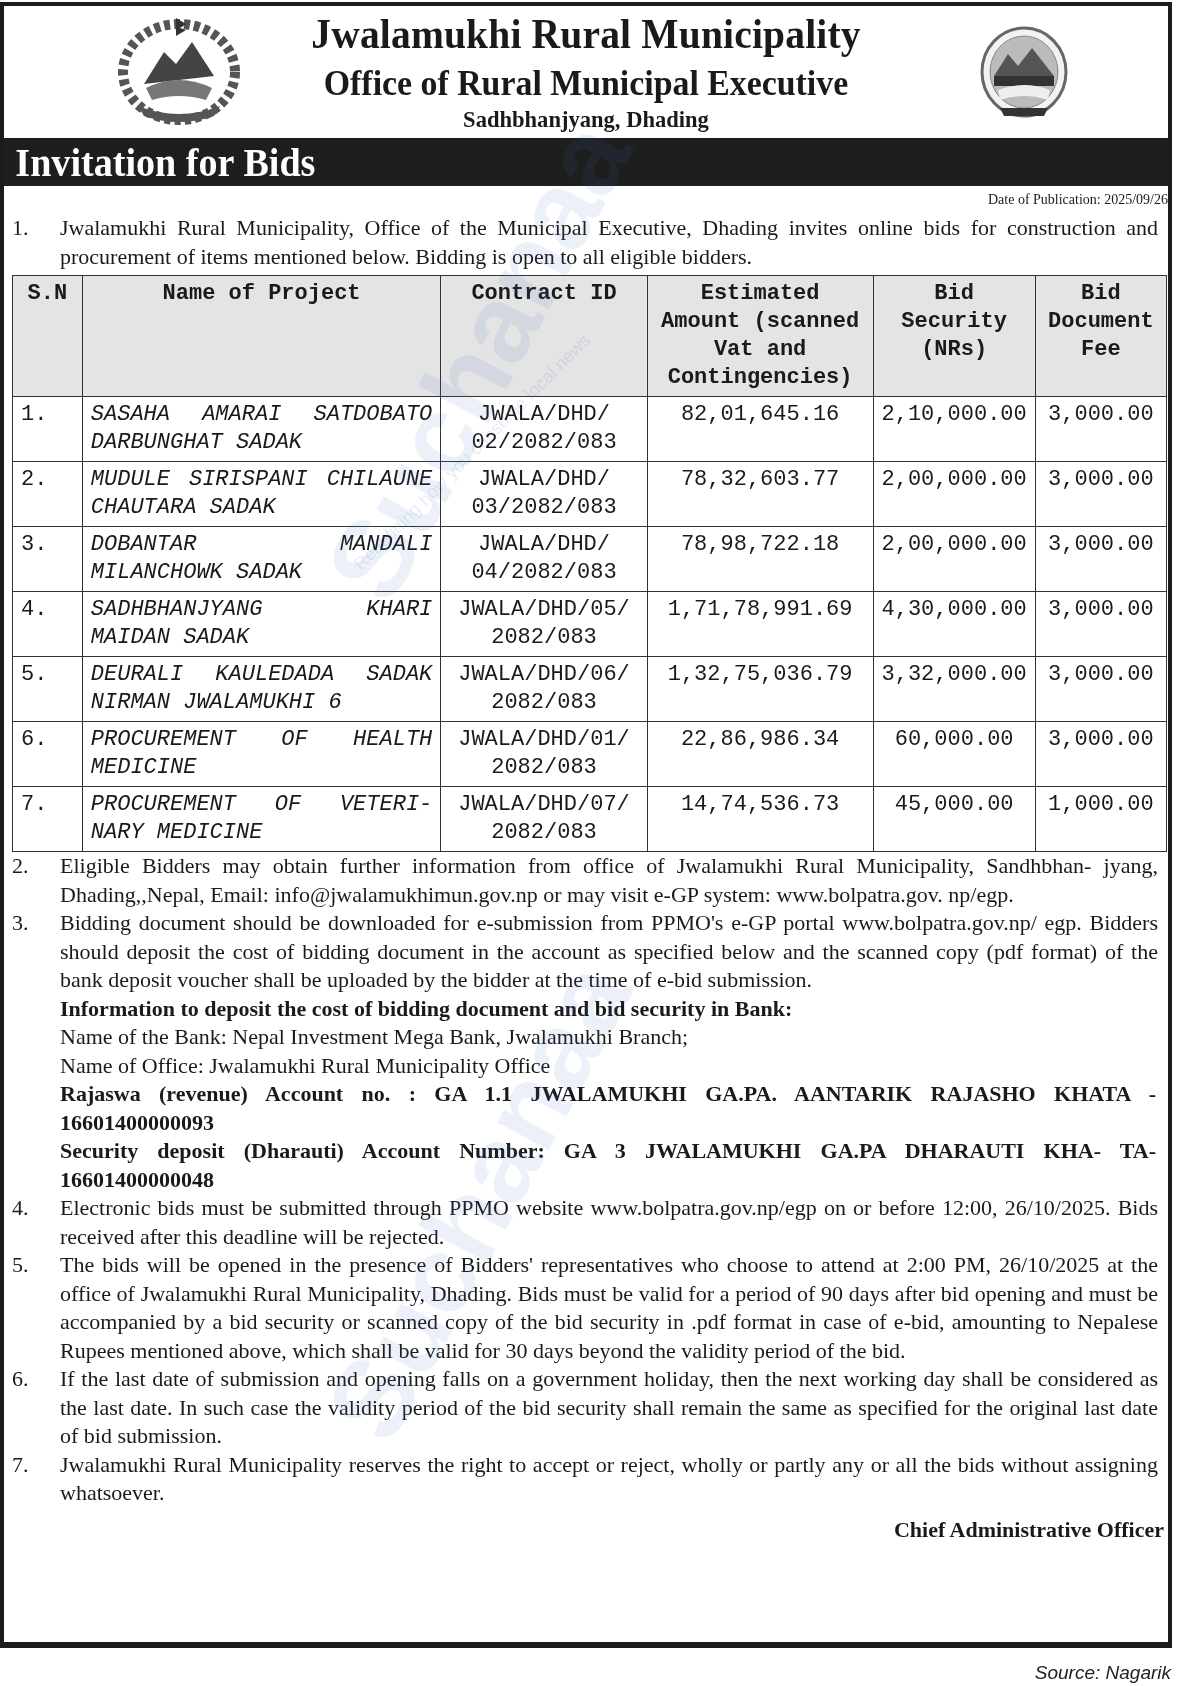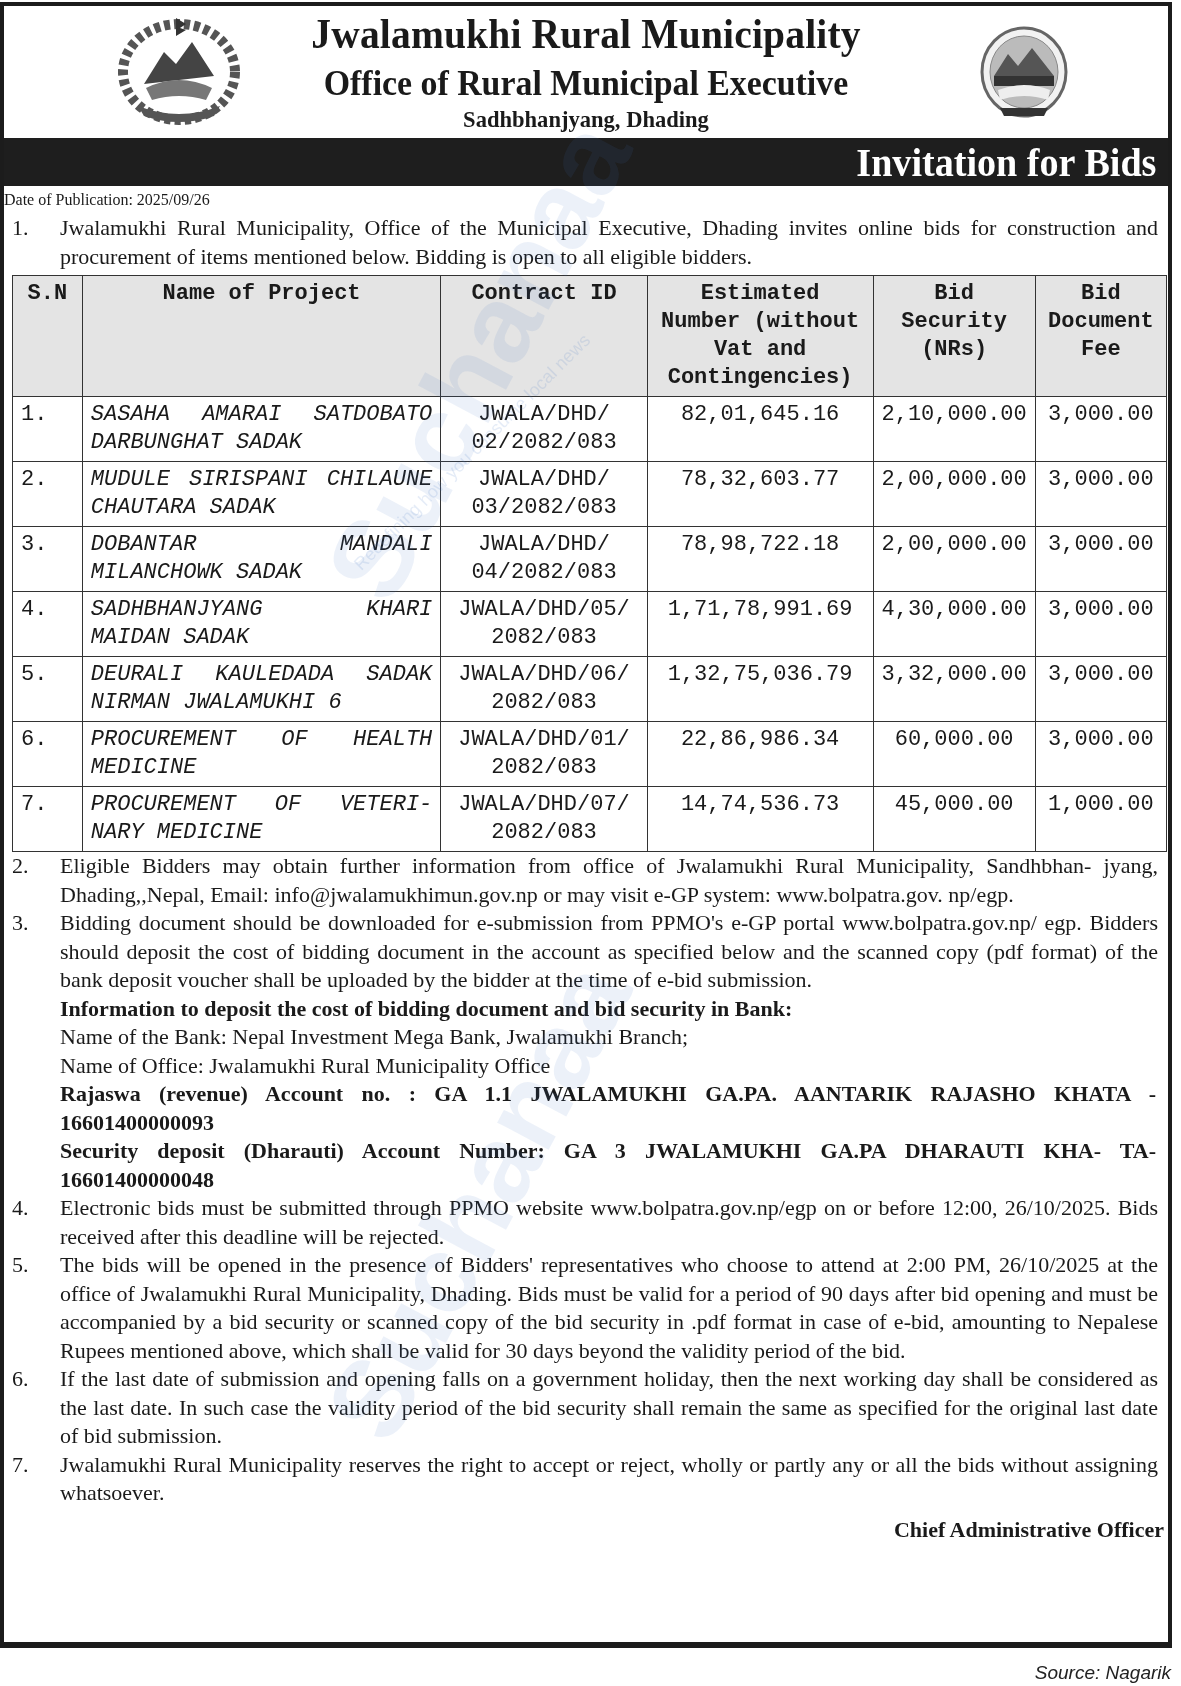--- a/index.html
+++ b/index.html
@@ -10,24 +10,24 @@
   .header { position: relative; height: 132px; }
   .logo { position: absolute; }
   .logo-left { left: 110px; top: 8px; width: 130px; height: 112px; }
   .logo-right { left: 974px; top: 18px; width: 92px; height: 96px; }
   .title1 { position: absolute; left: 0; right: 0; top: 4px; text-align: center;
             font-size: 42px; font-weight: bold; letter-spacing: 0.2px; transform: scaleX(0.94); }
   .title2 { position: absolute; left: 0; right: 0; top: 56px; text-align: center;
             font-size: 36px; font-weight: bold; transform: scaleX(0.94); }
   .title3 { position: absolute; left: 0; right: 0; top: 100px; text-align: center;
             font-size: 24px; font-weight: bold; transform: scaleX(0.94); }
-  .band { height: 48px; background: #1e1e1e; color: #fff; text-align: right;
+  .band { height: 48px; background: #1e1e1e; color: #fff; text-align: left;
           font-size: 41px; font-weight: bold; line-height: 48px; }
   .band span { display: inline-block; transform: scaleX(0.93); }
-  .pubdate { text-align: left; font-size: 16px; line-height: 28px; margin-top: 0px; }
+  .pubdate { text-align: right; font-size: 14px; line-height: 28px; margin-top: 0px; }
   .content { font-size: 22px; line-height: 28.5px; text-align: justify; }
   .para { position: relative; padding-left: 56px; padding-right: 10px; }
   .para .num { position: absolute; left: 8px; top: 0; }
   .sub { padding-left: 56px; padding-right: 12px; }
   .bold { font-weight: bold; }
   table.bids { border-collapse: collapse; margin: 4px 0 0 8px; width: 1155px;
                font-size: 22px; line-height: 28px; }
   table.bids th, table.bids td { border: 1.5px solid #333; vertical-align: top; padding: 4px 8px; font-family: Liberation Mono, monospace; }
   table.bids th { background: #e4e4e4; font-weight: bold; text-align: center; height: 88px; }
   table.bids td { height: 56px; }
@@ -93,21 +93,21 @@
           <col style="width:208px">
         <col style="width:228px">
           <col style="width:142px">
           <col style="width:132px">
       </colgroup>
       <thead>
         <tr>
           <th>S.N</th>
           <th>Name of Project</th>
           <th>Contract ID</th>
-          <th>Estimated Number (without Vat and Contingencies)</th>
+          <th>Estimated Amount (scanned Vat and Contingencies)</th>
           <th>Bid Security (NRs)</th>
           <th>Bid Document Fee</th>
         </tr>
       </thead>
       <tbody>
         <tr>
           <td class="sn">1.</td>
           <td class="name">SASAHA AMARAI SATDOBATO DARBUNGHAT SADAK</td>
           <td class="cid">JWALA/DHD/ 02/2082/083</td>
           <td class="num">82,01,645.16</td>

